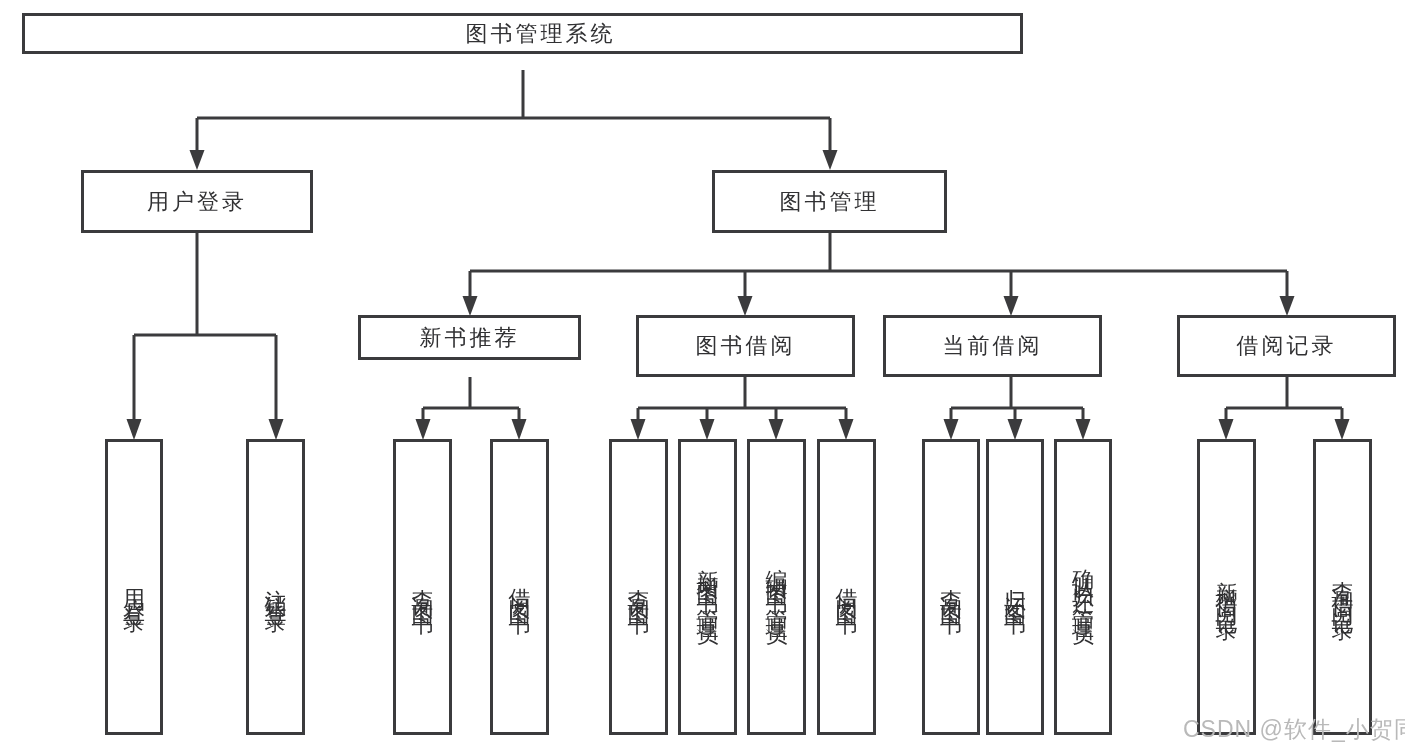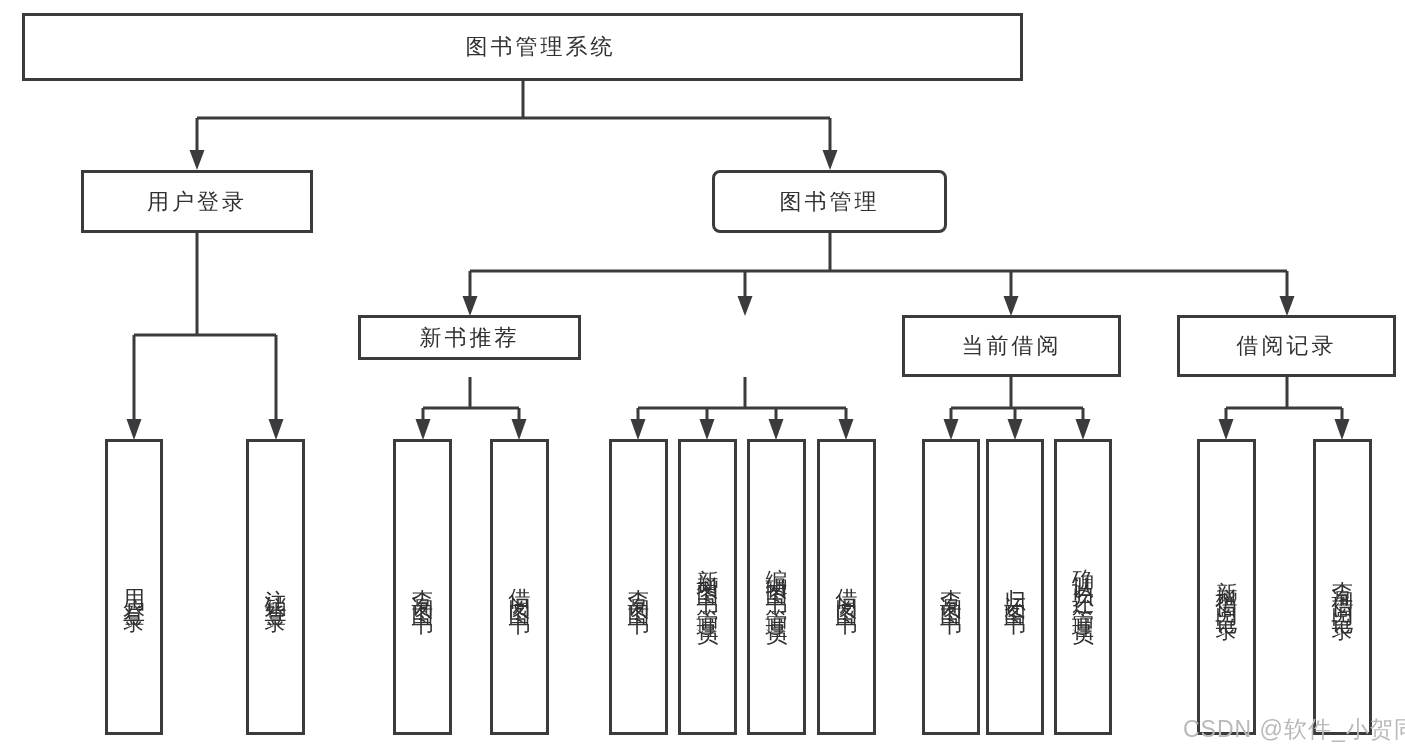--- a/index.html
+++ b/index.html
@@ -77,35 +77,38 @@
       <polygon points="1007.5,419 1022.5,419 1015,440"></polygon>
       <polygon points="1075.5,419 1090.5,419 1083,440"></polygon>
     </g>
     <g>
       <path d="M1287 377 V408 M1226 408 H1342 M1226 408 V419 M1342 408 V419"></path>
       <polygon points="1218.5,419 1233.5,419 1226,440"></polygon>
       <polygon points="1334.5,419 1349.5,419 1342,440"></polygon>
     </g>
   </svg>
 
-  <div class="node hbox" style="left:22px;top:13px;width:1001px;height:68px;padding-left:36px;">
+  <div class="node hbox" style="left:22px;top:13px;width:1001px;height:41px;padding-left:36px;">
     <span class="label">图书管理系统</span>
   </div>
 
   <div class="node hbox" style="left:81px;top:170px;width:232px;height:63px;">
     <span class="label">用户登录</span>
   </div>
-  <div class="node hbox" style="left:712px;top:170px;width:235px;height:63px;border-radius:8px;">
+  <div class="node hbox" style="left:712px;top:170px;width:235px;height:63px;">
     <span class="label">图书管理</span>
   </div>
 
   <div class="node hbox" style="left:358px;top:315px;width:223px;height:45px;">
     <span class="label">新书推荐</span>
   </div>
-  <div class="node hbox" style="left:902px;top:315px;width:219px;height:62px;">
+  <div class="node hbox" style="left:636px;top:315px;width:219px;height:62px;">
+    <span class="label">图书借阅</span>
+  </div>
+  <div class="node hbox" style="left:883px;top:315px;width:219px;height:62px;">
     <span class="label">当前借阅</span>
   </div>
   <div class="node hbox" style="left:1177px;top:315px;width:219px;height:62px;">
     <span class="label">借阅记录</span>
   </div>
 
   <div class="node vbox" style="left:105px;top:439px;width:58px;height:296px;">
     <span class="label">用户登录</span>
   </div>
   <div class="node vbox" style="left:246px;top:439px;width:59px;height:296px;">

